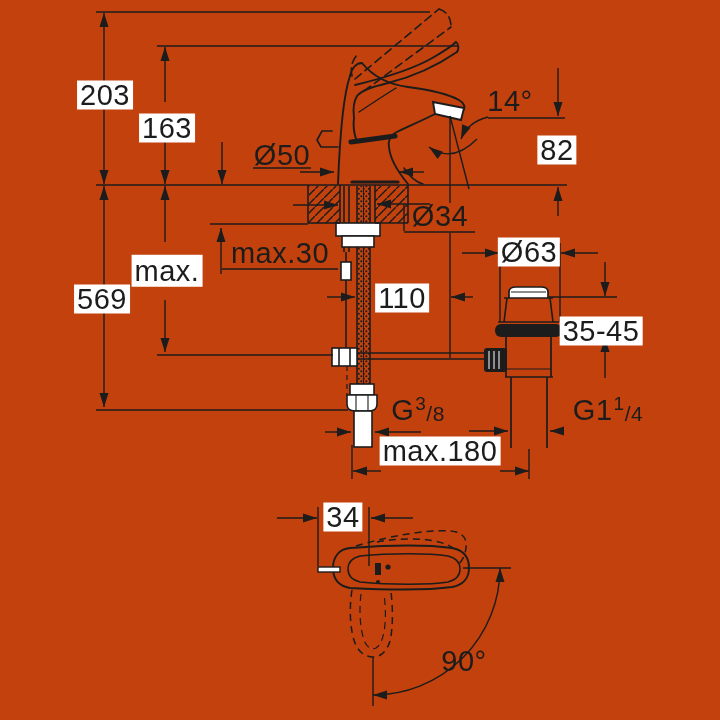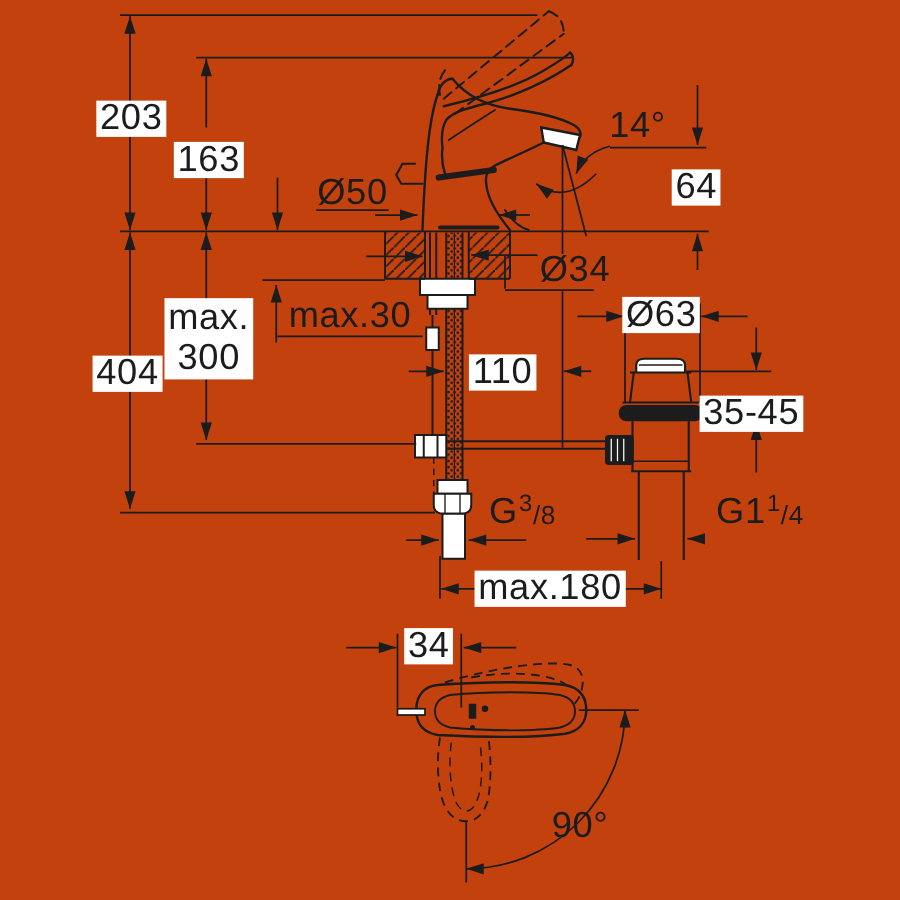--- a/index.html
+++ b/index.html
@@ -188,34 +188,33 @@
     <line x1="277" y1="518" x2="317" y2="518" marker-end="url(#mE)"></line>
     <line x1="413" y1="518" x2="371" y2="518" marker-end="url(#mE)"></line>
     <path d="M429,147 Q452,164 477,139" marker-start="url(#mS)"></path>
     <path d="M488,117 Q468,122 461,139" marker-end="url(#mE)"></path>
     <path d="M500,568 A127 127 0 0 1 373,695" marker-start="url(#mS)" marker-end="url(#mE)"></path>
   </g>
 </svg>
 
 <div class="lbl" style="left:105px;top:95px">203</div>
 <div class="lbl" style="left:167px;top:128px">163</div>
-<div class="lbl" style="left:102px;top:299px">404</div>
+<div class="lbl" style="left:102px;top:299px">569</div>
 <div class="lbl two" style="left:167px;top:271px">
   <div>max.</div>
-  <div>300</div>
 </div>
 <div class="lbl nobg" style="left:280px;top:253px">max.30</div>
 <div class="lbl nobg" style="left:282px;top:155px">Ø50</div>
-<div class="lbl nobg" style="left:460px;top:216px">Ø34</div>
+<div class="lbl nobg" style="left:440px;top:216px">Ø34</div>
 <div class="lbl nobg" style="left:510px;top:101px">14°</div>
-<div class="lbl" style="left:557px;top:150px">64</div>
+<div class="lbl" style="left:557px;top:150px">82</div>
 <div class="lbl" style="left:402px;top:298px">110</div>
 <div class="lbl" style="left:529px;top:252px">Ø63</div>
 <div class="lbl" style="left:601px;top:331px">35-45</div>
-<div class="lbl" style="left:440px;top:471px">max.180</div>
+<div class="lbl" style="left:440px;top:451px">max.180</div>
 <div class="lbl" style="left:343px;top:517px">34</div>
 <div class="lbl nobg" style="left:464px;top:661px">90°</div>
 
 <div class="lbl thread nobg" style="left:418px;top:410px">
   <span>G</span><span class="sup">3</span><span class="den">/8</span>
 </div>
 <div class="lbl thread nobg" style="left:608px;top:410px">
   <span>G1</span><span class="sup">1</span><span class="den">/4</span>
 </div>
 

